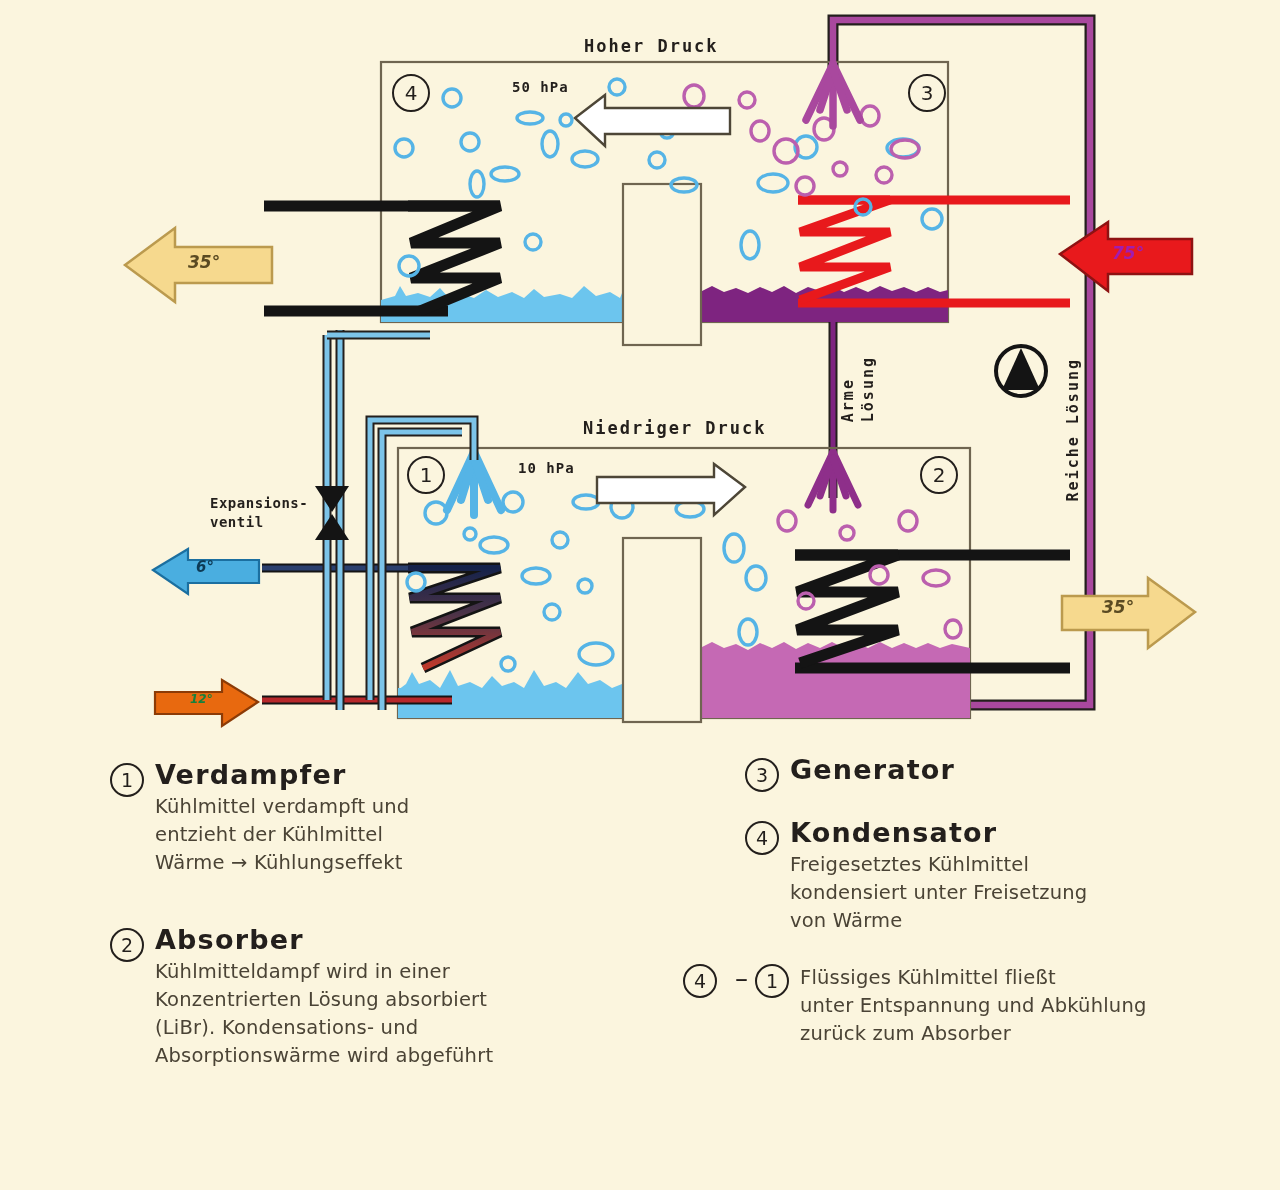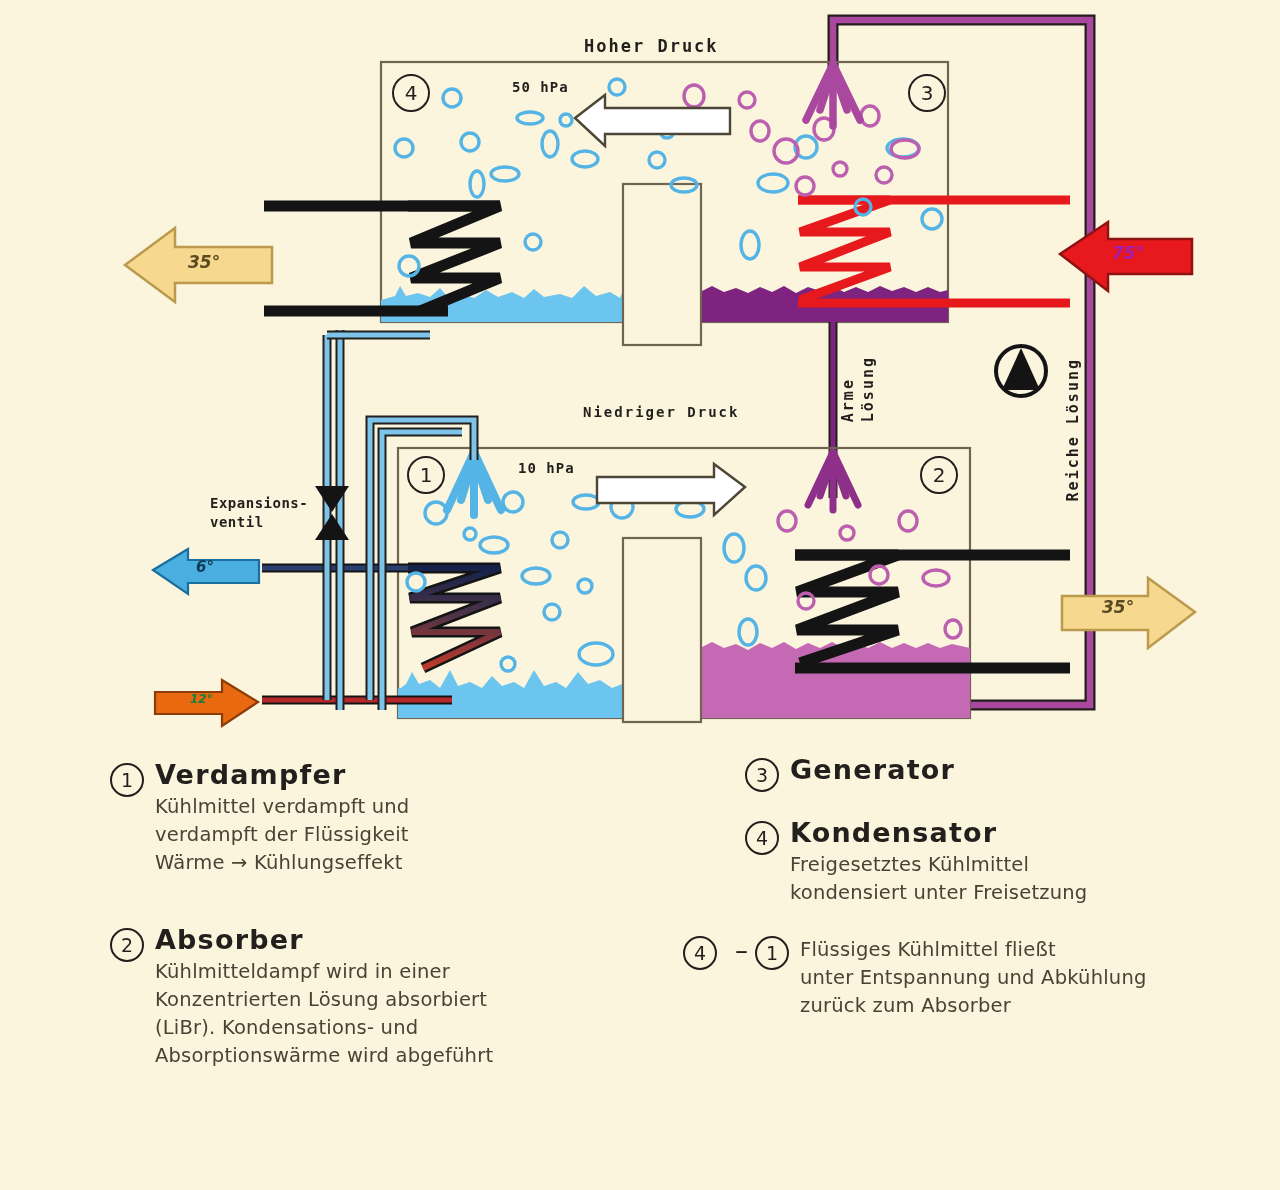--- a/index.html
+++ b/index.html
@@ -11,21 +11,21 @@
   }
   #stage{position:absolute;left:0;top:0;width:1280px;height:867px;}
   svg.diagram{position:absolute;left:0;top:0;width:1280px;height:760px;}
 
   
   .mono{
     font-family:"DejaVu Sans Mono","Liberation Mono",monospace;
     font-weight:bold;color:#231f1c;position:absolute;white-space:pre;
   }
   .t-hoher{left:584px;top:36px;font-size:17px;letter-spacing:2px;}
-  .t-niedriger{left:583px;top:404px;font-size:14px;letter-spacing:2px;}
+  .t-niedriger{left:583px;top:418px;font-size:17px;letter-spacing:2px;}
   .t-hpa-top{left:512px;top:79px;font-size:14px;letter-spacing:1px;text-align:right;}
   .t-hpa-bot{left:518px;top:460px;font-size:14px;letter-spacing:1px;}
   .t-exp{left:210px;top:494px;font-size:14px;line-height:19px;letter-spacing:0.5px;}
   .t-arme{left:838px;top:356px;font-size:15px;letter-spacing:2px;
           writing-mode:vertical-rl;transform:rotate(180deg);line-height:20px;}
   .t-reiche{left:1064px;top:358px;font-size:15px;letter-spacing:2px;
           writing-mode:vertical-rl;transform:rotate(180deg);}
 
   
   .temp{
@@ -338,21 +338,21 @@
   <div id="legend">
 
     <div class="col col-left">
 
       <div class="entry">
         <div class="badge">1</div>
         <div class="etext">
           <div class="etitle">Verdampfer</div>
           <div class="ebody">
             <div>Kühlmittel verdampft und</div>
-            <div>verdampft der Flüssigkeit</div>
+            <div>entzieht der Kühlmittel</div>
             <div>Wärme → Kühlungseffekt</div>
           </div>
         </div>
       </div>
 
       <div class="entry" style="margin-top:48px;">
         <div class="badge">2</div>
         <div class="etext">
           <div class="etitle">Absorber</div>
           <div class="ebody">
@@ -375,20 +375,21 @@
         </div>
       </div>
 
       <div class="entry" style="margin-top:10px;">
         <div class="badge">4</div>
         <div class="etext">
           <div class="etitle">Kondensator</div>
           <div class="ebody">
             <div>Freigesetztes Kühlmittel</div>
             <div>kondensiert unter Freisetzung</div>
+            <div>von Wärme</div>
           </div>
         </div>
       </div>
 
       <div class="entry dash" style="margin-top:14px;margin-left:-62px;">
         <div class="badge">4</div>
         <div class="dashmark">–</div>
         <div class="badge">1</div>
         <div class="etext">
           <div class="ebody">

